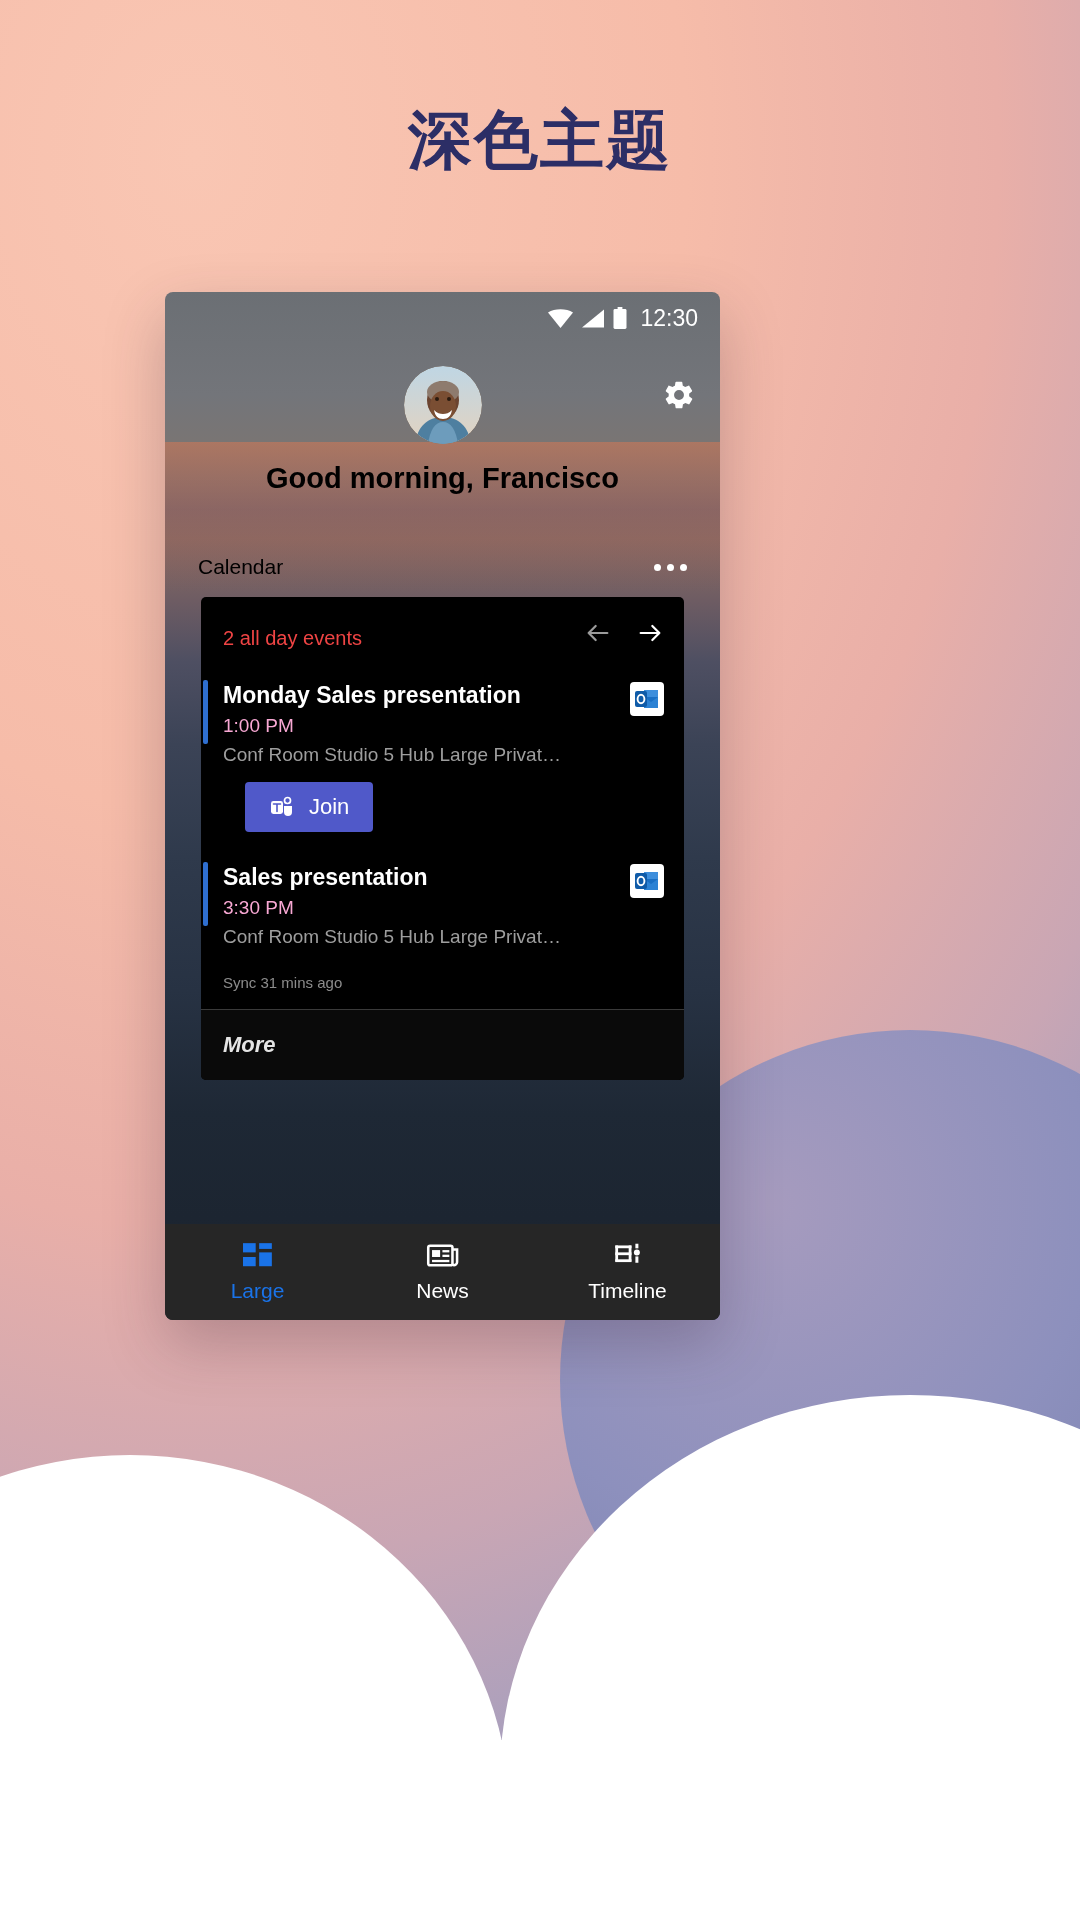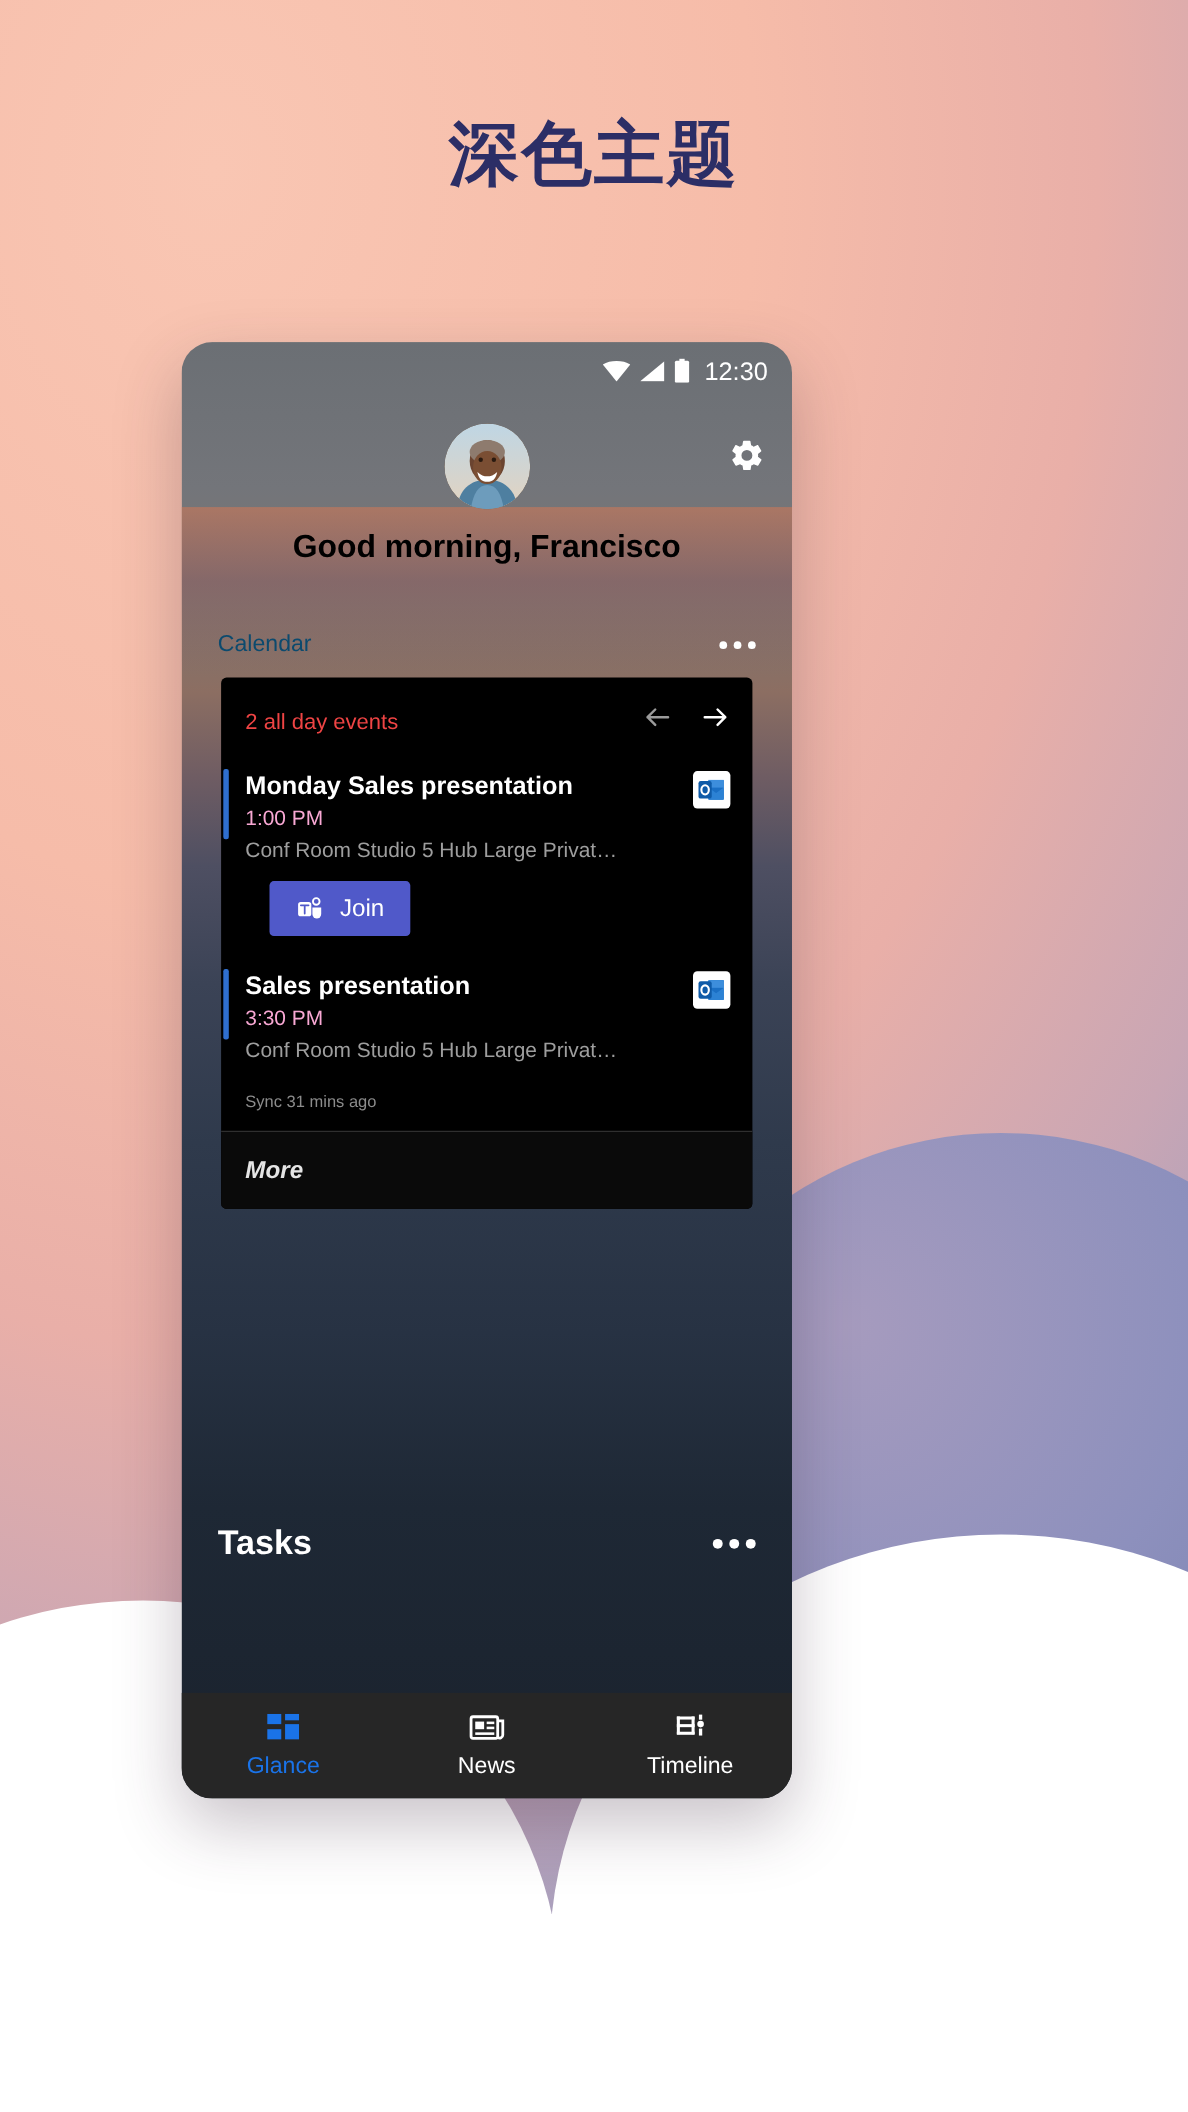--- a/index.html
+++ b/index.html
@@ -56,25 +56,24 @@
     font-size:64px; font-weight:bold;
     color:#2C2E66;
     letter-spacing:2px;
     line-height:1.15;
   }
 
   
   .phone {
     position:absolute;
     left:165px; top:292px;
-    width:555px; height:1324px;
-    border-radius:28px;
+    width:555px; height:1028px;
+    border-radius:8px;
     overflow:hidden;
     box-shadow: 0 24px 60px rgba(60,40,60,.28);
-    margin-top: 19px;
   }
   .phone-bg {
     position:absolute; inset:0;
     background:
       linear-gradient(180deg,
         #6B6F74 0%,
         #73757A 10%,
         #7E756F 18%,
         #8C6E62 24%,
         #6E5C63 30%,
@@ -122,21 +121,21 @@
     position:absolute; left:0; right:0; top:118px;
     text-align:center; color:#000000;
     font-size:29px; font-weight:bold;
   }
 
   
   .sec-row {
     display:flex; align-items:center; justify-content:space-between;
     padding:0 33px;
   }
-  .sec-label-sm { color:#0c4a6e; font-size:21px; }
+  .sec-label-sm { color:#000000; font-size:21px; }
   .sec-label-lg { color:#fff; font-size:31px; font-weight:bold; }
   .dots { display:flex; gap:6px; }
   .dots i { width:7px; height:7px; border-radius:50%; background:#fff; display:block; }
   .dots.lg i { width:9px; height:9px; }
 
   
   .cal-sec { position:absolute; top:263px; left:0; right:0; }
   .card {
     margin:18px 36px 0 36px;
     background:#000;
@@ -340,21 +339,21 @@
     </div>
 
     <div class="navbar">
       <div class="nav-item active">
         <svg class="nav-ic" viewBox="0 0 28 26">
           <rect x="1" y="1" width="11" height="8" fill="#1A73E8"></rect>
           <rect x="15" y="1" width="11" height="5" fill="#1A73E8"></rect>
           <rect x="1" y="13" width="11" height="8" fill="#1A73E8"></rect>
           <rect x="15" y="9" width="11" height="12" fill="#1A73E8"></rect>
         </svg>
-        <span class="lbl">Glance</span>
+        <span class="lbl">Large</span>
       </div>
       <div class="nav-item">
         <svg class="nav-ic" viewBox="0 0 28 26">
           <rect x="1.2" y="3.2" width="21" height="17" rx="1.6" fill="none" stroke="#fff" stroke-width="2.2"></rect>
           <path d="M22.2 6.5h4v11a2.5 2.5 0 0 1-4 2" fill="none" stroke="#fff" stroke-width="2.2"></path>
           <rect x="4.5" y="7" width="7" height="6" fill="#fff"></rect>
           <rect x="13.5" y="7" width="6" height="2" fill="#fff"></rect>
           <rect x="13.5" y="11" width="6" height="2" fill="#fff"></rect>
           <rect x="4.5" y="15.5" width="15" height="2" fill="#fff"></rect>
         </svg>

